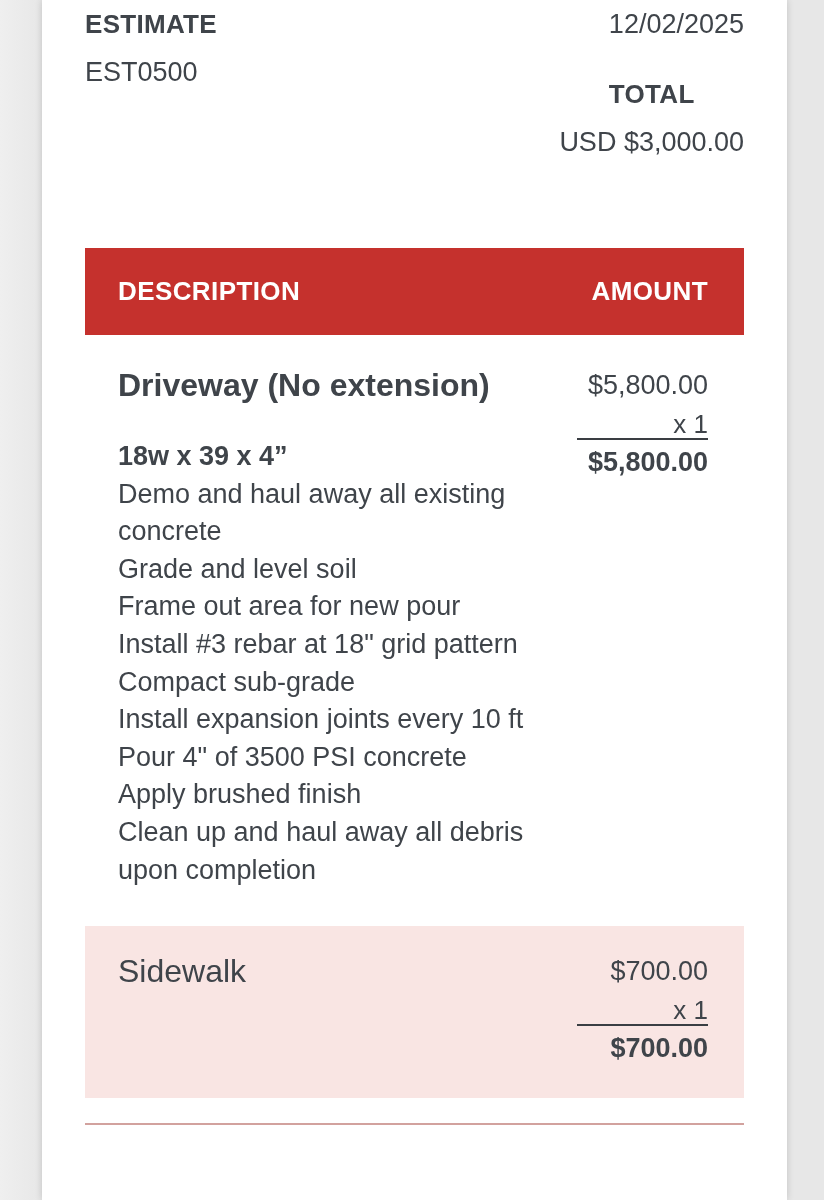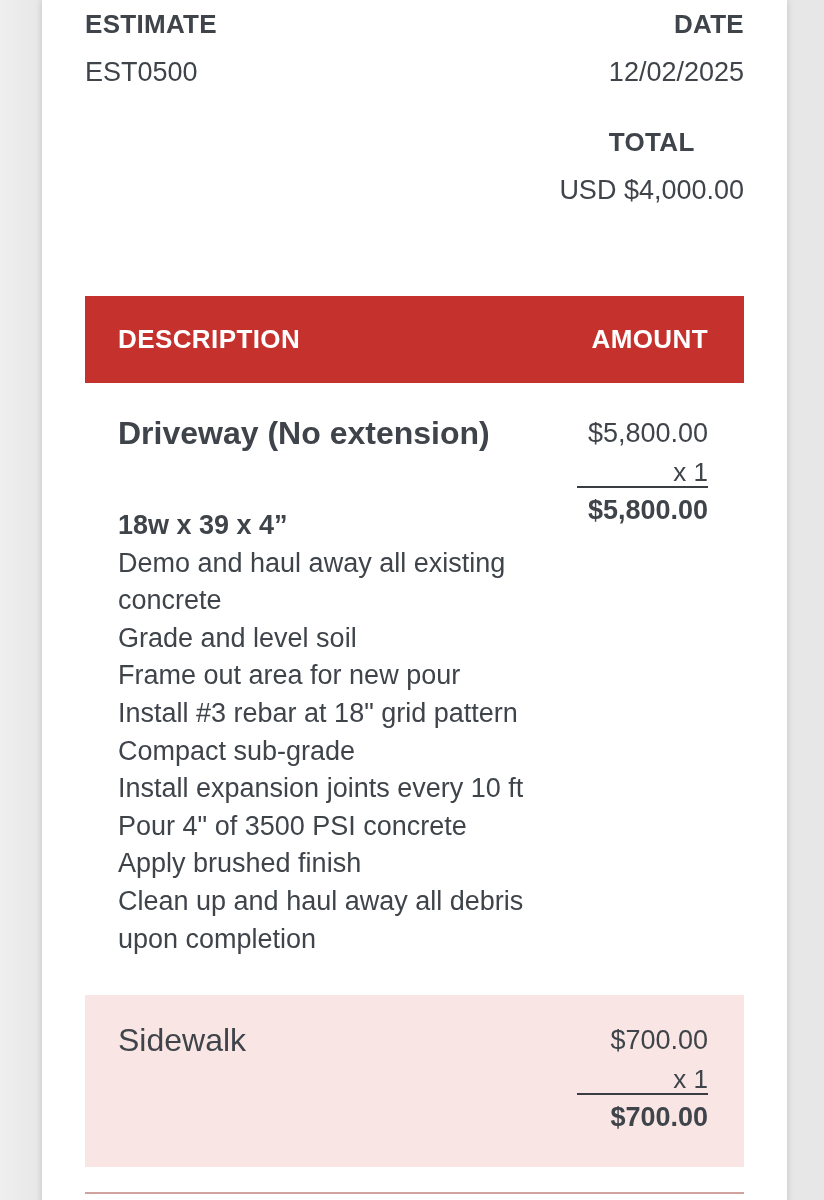--- a/index.html
+++ b/index.html
@@ -68,21 +68,21 @@
     box-sizing: border-box;
   }
   .item-driveway { margin-top: 31px; }
   .item-left { max-width: 540px; }
   .item-name {
     font-size: 32px;
     font-weight: 700;
     line-height: 38px;
   }
   .item-name.regular { font-weight: 400; }
-  .item-desc { margin-top: 55px; }
+  .item-desc { margin-top: 34px; }
   .desc-title {
     font-size: 27px;
     font-weight: 700;
     line-height: 37.6px;
   }
   .desc-lines {
     font-size: 27px;
     font-weight: 400;
     line-height: 37.6px;
     white-space: pre-line;
@@ -122,24 +122,23 @@
 <body>
 
 <div class="page">
 
   <header class="doc-header">
     <div class="header-left">
       <div class="hdr-label">ESTIMATE</div>
       <div class="hdr-value">EST0500</div>
     </div>
     <div class="header-right">
-      <div class="hdr-label">DATE</div>
       <div class="hdr-value">12/02/2025</div>
       <div class="hdr-label total-label">TOTAL</div>
-      <div class="hdr-value">USD $4,000.00</div>
+      <div class="hdr-value">USD $3,000.00</div>
     </div>
   </header>
 
   <div class="table-header">
     <span>DESCRIPTION</span>
     <span>AMOUNT</span>
   </div>
 
   <section class="line-item item-driveway">
     <div class="item-left">

